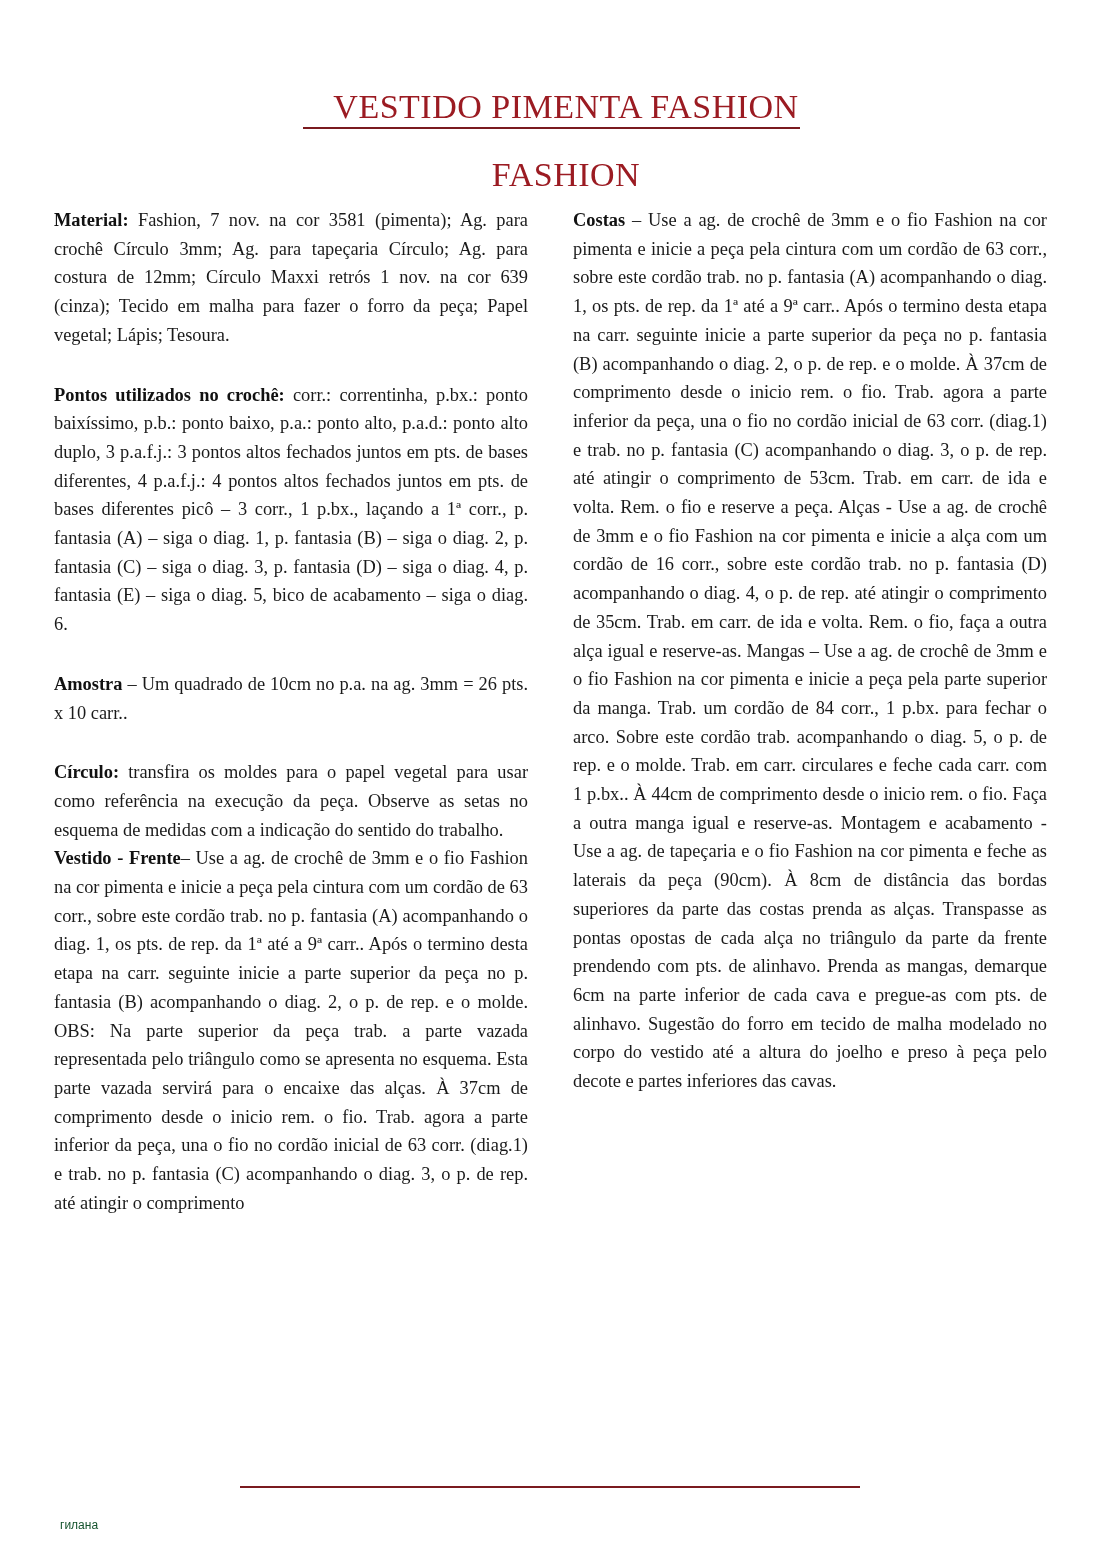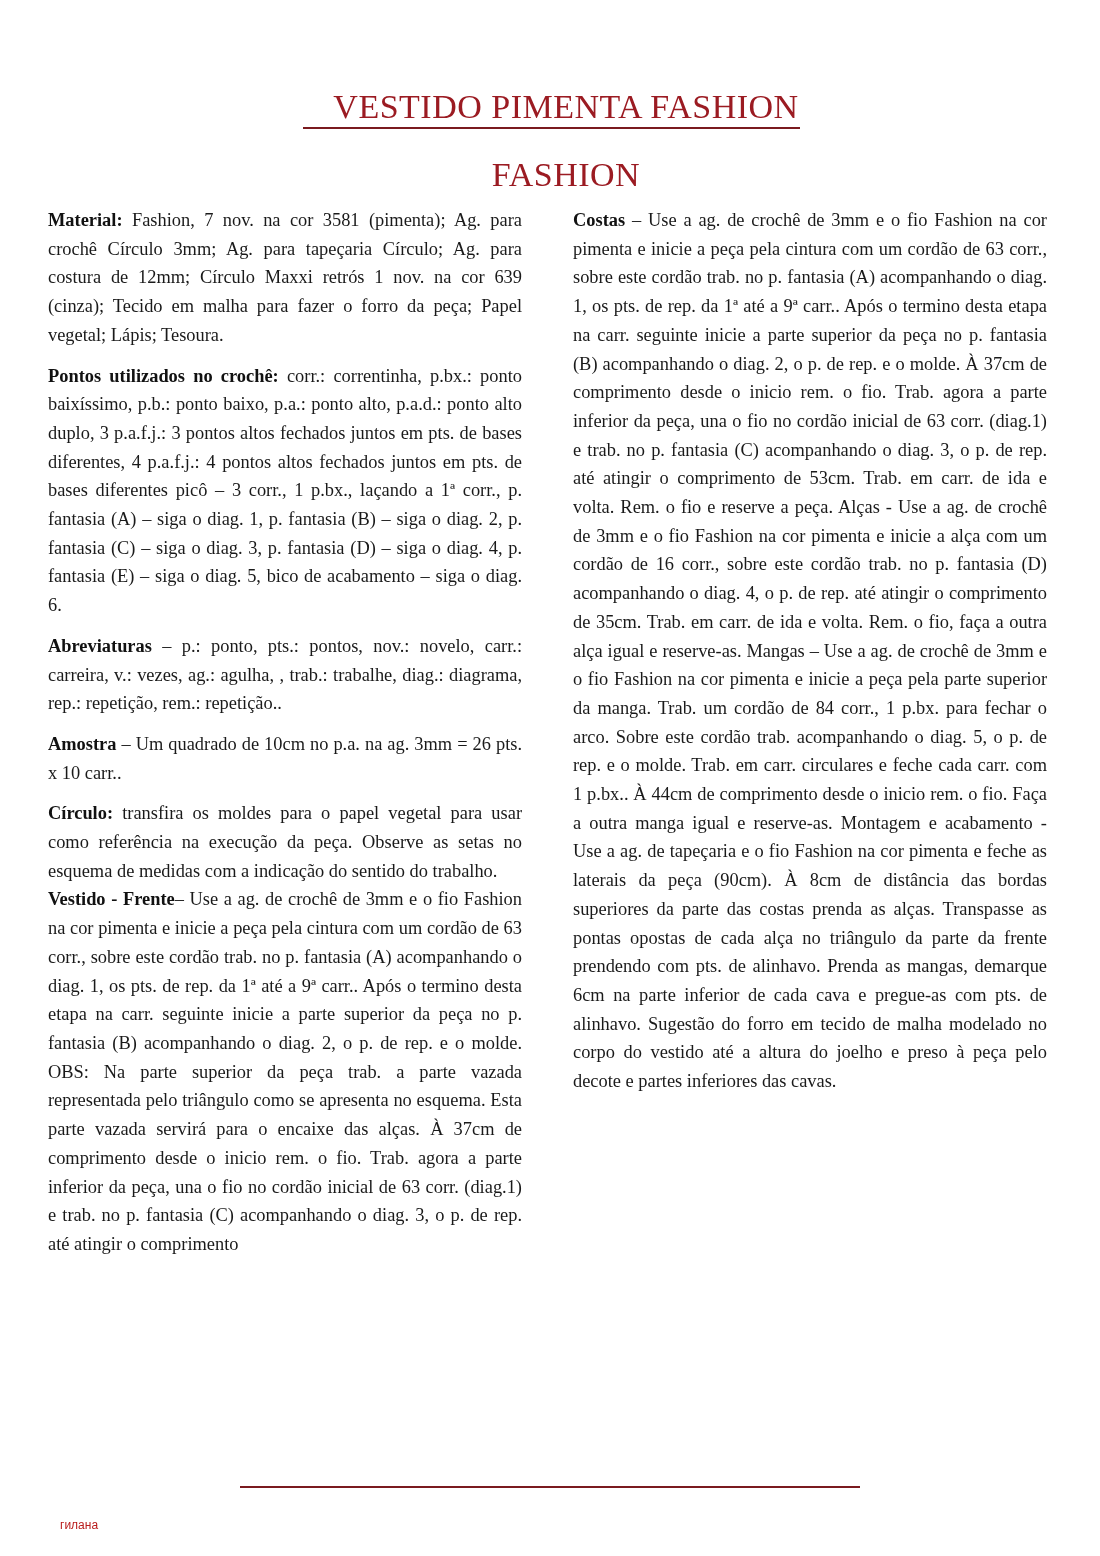--- a/index.html
+++ b/index.html
@@ -14,46 +14,45 @@
     .title-sub { top: 140px; font-size: 34px; }
     .rule { position: absolute; height: 2px; background: #7a1a1f; }
     .rule-top { left: 303px; width: 497px; top: 127px; }
     .rule-bottom { left: 240px; width: 620px; top: 1486px; }
     .col {
       position: absolute; top: 206px; width: 474px;
       font-family: "Liberation Serif", "DejaVu Serif", serif;
       font-size: 18.4px; line-height: 28.7px; color: #1a1a1a;
       text-align: justify; hyphens: manual;
     }
-    .col-left { left: 48px; }
+    .col-left { left: 54px; }
     .col-right { left: 573px; }
     .col p { margin: 0; }
-    .col p.gap { margin-top: 12px; }
+    .col p.gap { margin-top: 31px; }
     .col b { font-weight: bold; color: #111; }
     .footer-note {
       position: absolute; left: 60px; top: 1518px;
       font-family: "Liberation Sans", "DejaVu Sans", sans-serif;
-      font-size: 12px; color: #b91c1c;
+      font-size: 12px; color: #14532d;
     }
   </style>
 </head>
 <body>
 
 <div class="page">
 
   <h1 class="title title-main">VESTIDO PIMENTA FASHION</h1>
   <div class="rule rule-top"></div>
   <h2 class="title title-sub">FASHION</h2>
 
   <div class="col col-left">
     <p><b>Material:</b><span> Fashion, 7 nov. na cor 3581 (pimenta); Ag. para crochê Círculo 3mm; Ag. para tapeçaria Círculo; Ag. para costura de 12mm; Círculo Maxxi retrós 1 nov. na cor 639 (cinza); Tecido em malha para fazer o forro da peça; Papel vegetal; Lápis; Tesoura.</span></p>
 
     <p class="gap"><b>Pontos utilizados no crochê:</b><span> corr.: correntinha, p.bx.: ponto baixíssimo, p.b.: ponto baixo, p.a.: ponto alto, p.a.d.: ponto alto duplo,  3 p.a.f.j.: 3 pontos altos fechados juntos em pts. de bases diferentes, 4 p.a.f.j.: 4 pontos altos fechados juntos em pts. de bases diferentes picô – 3 corr., 1 p.bx., laçando a 1ª corr., p. fantasia (A) – siga o diag. 1, p. fantasia (B) – siga o diag. 2, p. fantasia (C) – siga o diag. 3, p. fantasia (D) – siga o diag. 4, p. fantasia (E) – siga o diag. 5, bico de acabamento – siga o diag. 6.</span></p>
 
-    <p class="gap"><b>Abreviaturas</b><span> – p.: ponto, pts.:  pontos,  nov.: novelo, carr.: carreira,  v.: vezes, ag.: agulha, ,  trab.: trabalhe, diag.: diagrama, rep.: repetição, rem.: repetição..</span></p>
 
     <p class="gap"><b>Amostra</b><span> – Um quadrado de 10cm no p.a. na ag. 3mm = 26 pts. x 10 carr..</span></p>
 
     <p class="gap"><b>Círculo:</b><span> transfira os moldes para o papel vegetal para usar como referência na execução da peça. Observe as setas no esquema de medidas com a indicação do sentido do trabalho.</span></p>
 
     <p><b>Vestido - Frente</b><span>– Use a ag. de crochê de 3mm e o fio Fashion na cor pimenta e inicie  a peça pela cintura com um cordão de 63 corr., sobre este cordão trab. no p. fantasia (A) acompanhando o diag. 1, os pts. de rep.  da 1ª até a 9ª carr.. Após o termino desta etapa  na carr. seguinte inicie a parte superior da peça no p. fantasia (B) acompanhando o diag. 2, o p. de rep. e o molde. OBS: Na parte superior da peça trab. a parte vazada representada pelo triângulo como se apresenta no esquema. Esta parte vazada servirá para o encaixe das alças. À 37cm de comprimento desde o inicio rem. o fio. Trab. agora a parte inferior da peça, una o fio no cordão inicial de 63 corr. (diag.1) e trab. no p. fantasia (C) acompanhando o diag. 3, o p. de rep. até atingir o comprimento</span></p>
   </div>
 
   <div class="col col-right">
 

